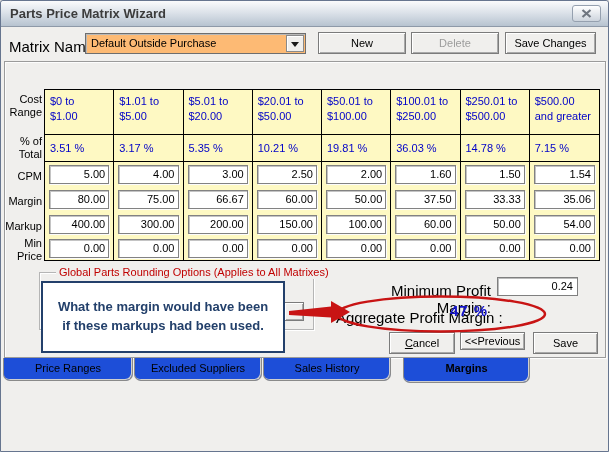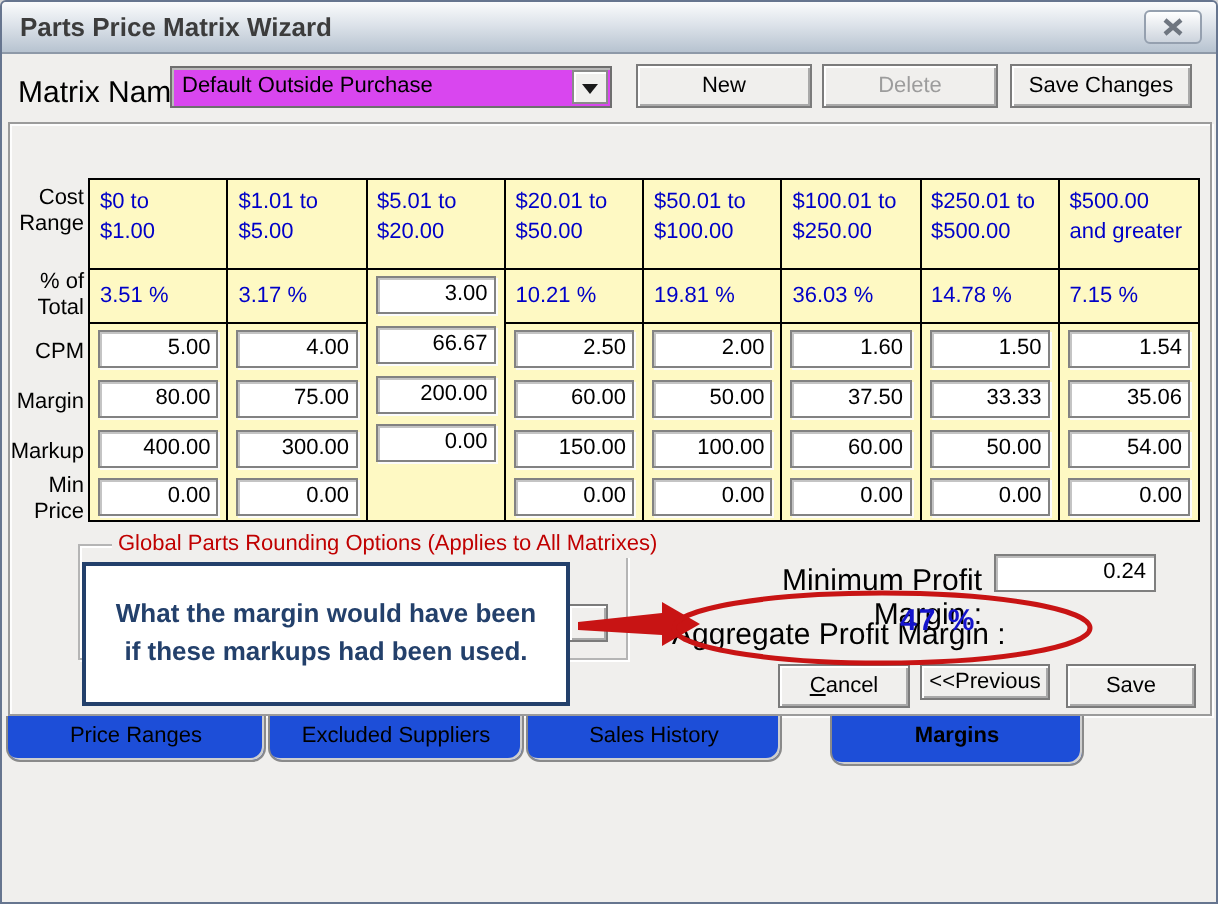--- a/index.html
+++ b/index.html
@@ -13,21 +13,21 @@
   .title{position:absolute;left:9px;top:0;line-height:25px;font-size:13px;font-weight:bold;color:#3c3c3c;}
   .closebtn{position:absolute;right:7px;top:4px;width:29px;height:17px;
     background:linear-gradient(#ffffff,#cdd4dd);border:1px solid #95a0af;border-radius:3px;
     display:flex;align-items:center;justify-content:center;cursor:pointer;}
   .lbl{font-size:15px;color:#000;}
   .btn3d{background:#F0EFED;border:1px solid #7b7b7b;
     box-shadow:inset 1px 1px 0 #ffffff,inset -1px -1px 0 #a9a9a9;
     font-size:11px;text-align:center;color:#000;display:flex;align-items:center;justify-content:center;cursor:pointer;}
   .btn3d.disabled{color:#9c9c9c;}
   .sunken{background:#fff;border:1px solid #7f7f7f;box-shadow:inset 1px 1px 0 #bcbcbc;}
-  .combo{left:84px;top:32px;width:221px;height:21px;background:#d946ef;border:1px solid #6e6e6e;
+  .combo{left:84px;top:32px;width:221px;height:21px;background:#fdba74;border:1px solid #6e6e6e;
     box-shadow:inset 1px 1px 0 #b9b9b9;}
   .combo-text{position:absolute;left:5px;top:0;line-height:19px;font-size:11px;}
   .combo-arrow-btn{position:absolute;right:1px;top:1px;width:18px;height:17px;background:#F0EFED;
     border:1px solid #8a8a8a;box-shadow:inset 1px 1px 0 #fff;display:flex;align-items:center;justify-content:center;}
   .tri-down{width:0;height:0;border:4px solid transparent;border-top:5px solid #1a1a1a;margin-top:5px;}
   .panel{left:3px;top:60px;width:602px;height:297px;border:1px solid #9b9b9b;
     box-shadow:inset 1px 1px 0 #fdfdfd,1px 1px 0 #fdfdfd;pointer-events:none;}
   .rowlbl{position:absolute;left:2px;width:39px;text-align:right;font-size:11px;color:#000;
     white-space:pre-line;line-height:13px;}
   .grid{left:43px;top:88px;width:556px;height:172px;border:1px solid #000;
@@ -120,20 +120,21 @@
         <div class="inputbox" style="top:3px;">4.00</div>
         <div class="inputbox" style="top:28px;">75.00</div>
         <div class="inputbox" style="top:53px;">300.00</div>
         <div class="inputbox" style="top:77px;">0.00</div>
       </div>
     </div>
 
     <div class="col">
       <div class="hdr">$5.01 to
 $20.00</div>
+      <div class="pct">5.35 %</div>
       <div class="inputs">
         <div class="inputbox" style="top:3px;">3.00</div>
         <div class="inputbox" style="top:28px;">66.67</div>
         <div class="inputbox" style="top:53px;">200.00</div>
         <div class="inputbox" style="top:77px;">0.00</div>
       </div>
     </div>
 
     <div class="col">
       <div class="hdr">$20.01 to
@@ -209,21 +210,21 @@
 
   <div class="abs btn3d" style="left:388px;top:331px;width:66px;height:22px;">
     <span><u>C</u><span>ancel</span></span>
   </div>
   <div class="abs btn3d" style="left:459px;top:331px;width:65px;height:18px;">&lt;&lt;Previous</div>
   <div class="abs btn3d" style="left:532px;top:331px;width:65px;height:22px;">Save</div>
 
   <div class="tab" style="left:2px;width:130px;">Price Ranges</div>
   <div class="tab" style="left:133px;width:128px;">Excluded Suppliers</div>
   <div class="tab" style="left:262px;width:128px;">Sales History</div>
-  <div class="tab active" style="left:414px;width:127px;">Margins</div>
+  <div class="tab active" style="left:402px;width:127px;">Margins</div>
 
   <svg class="abs overlay" viewBox="0 0 609 452">
     <g>
       <polygon points="288,310 330,305.5 330,316.5 288,314" fill="#C81414"></polygon>
       <polygon points="330,300 330,322 349,311" fill="#C81414"></polygon>
     </g>
     <ellipse cx="440" cy="313" rx="104" ry="17.5" fill="none" stroke="#C81414" stroke-width="2.5"></ellipse>
   </svg>
 
 </div>

